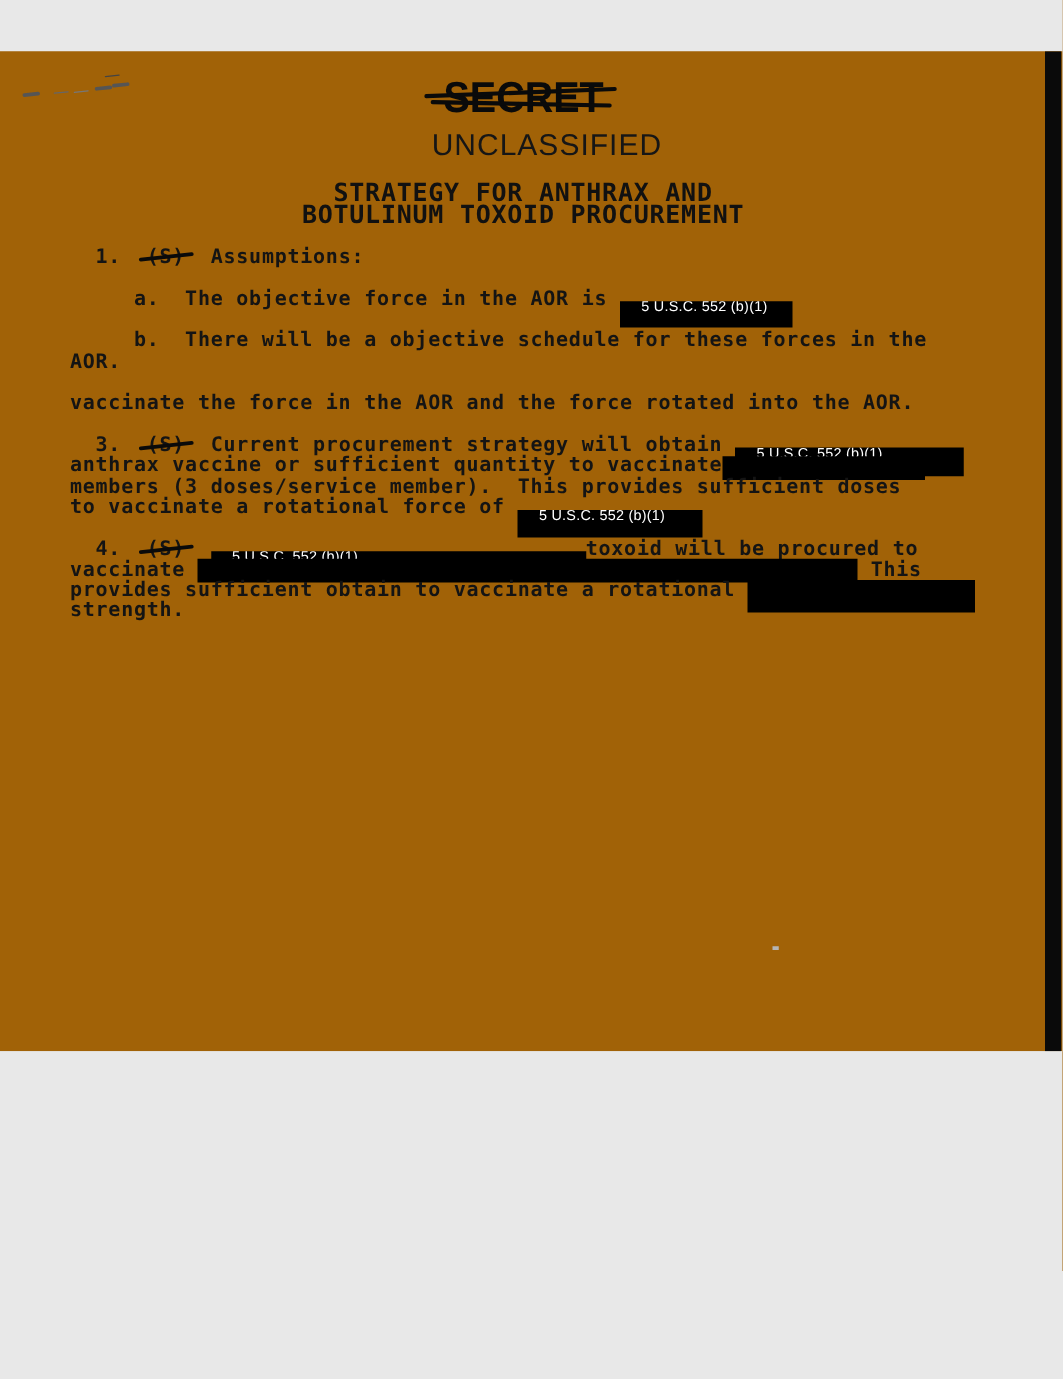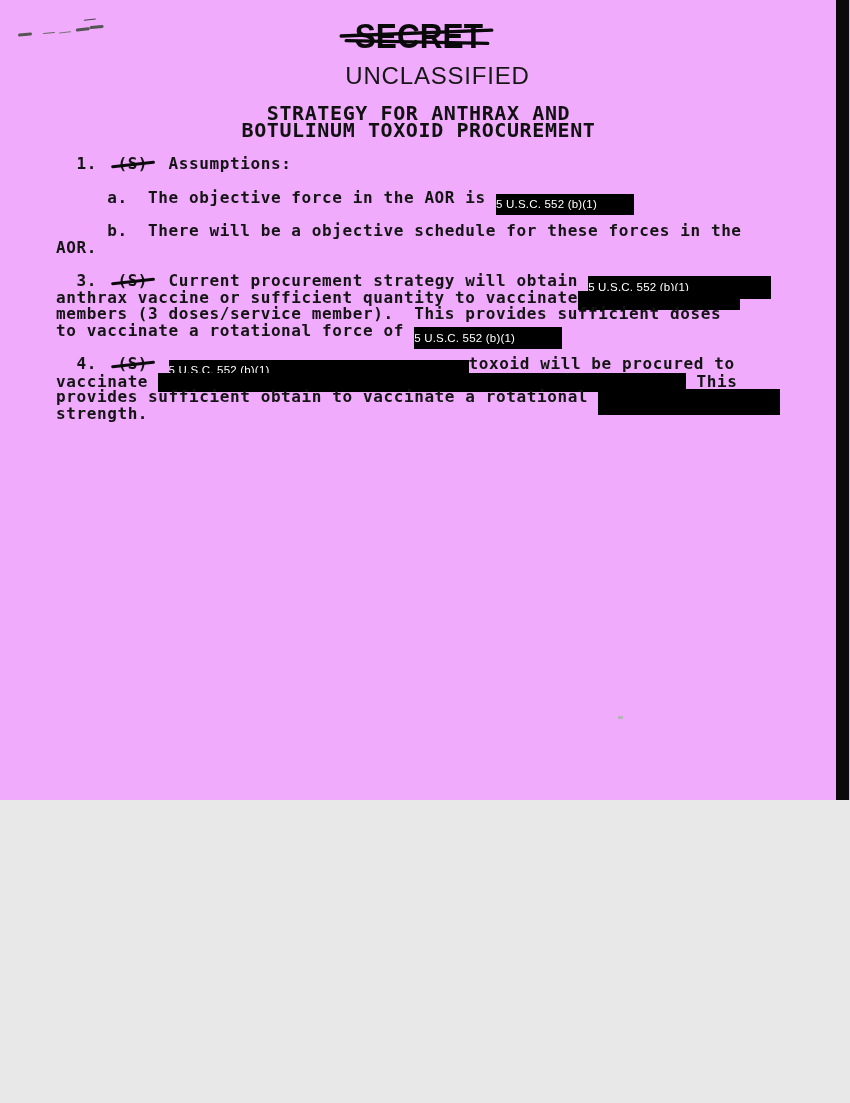--- a/index.html
+++ b/index.html
@@ -1,19 +1,20 @@
 <!DOCTYPE html>
 <html><head>
 <meta charset="utf-8">
 <style>
   html,body{margin:0;padding:0;background:#e8e8e8;}
   .page{
-    position:relative;width:850px;height:800px;background:#f0abfc;
+    position:relative;width:850px;height:800px;background:#a16207;
     overflow:hidden;color:#111;
     font-family:"DejaVu Sans Mono","Liberation Mono",monospace;
+    margin-top:41px;
   }
   
   .bar-right{position:absolute;top:0;left:836px;width:13px;height:1097px;background:#0a0a0a;}
   .bar-bottom{position:absolute;top:1086px;left:0;width:849px;height:12px;background:#0a0a0a;}
   .bar-notch{position:absolute;top:1087px;left:789px;width:44px;height:10px;background:#b4b4b4;}
   .hairline{position:absolute;top:1100px;left:25px;width:815px;height:2px;background:#cccccc;opacity:.75;}
   .smudge{position:absolute;top:33px;left:18px;width:14px;height:3px;background:#555;
     transform:rotate(-6deg);border-radius:2px;
     box-shadow:24px 1px 0 -1px #666,40px 2px 0 -1px #777,58px 1px 0 0 #555,66px -8px 0 -1px #444,72px 0 0 0 #555;}
   .speck{position:absolute;top:716px;left:618px;width:5px;height:3px;background:#b5b5b5;}
@@ -37,22 +38,22 @@
   }
   .doc-title{font-weight:bold;font-size:20px;letter-spacing:0.6px;line-height:17px;color:#111;}
   
   .doc-body{position:absolute;top:156px;left:56px;right:40px;
     font-size:16px;font-weight:bold;letter-spacing:0.6px;line-height:16.5px;color:#141414;}
   .para{margin:0 0 17px 0;}
   .line{white-space:pre;height:16.5px;}
   .struck{position:relative;display:inline-block;}
   .struck::after{content:"";position:absolute;left:-22%;right:-22%;top:44%;height:2.6px;background:#0a0a0a;transform:rotate(-6deg);border-radius:2px;}
   .redaction{
-    display:inline-flex;align-items:center;background:#000;box-sizing:border-box;
-    padding-left:0;overflow:hidden;
+    display:inline-flex;align-items:flex-start;background:#000;box-sizing:border-box;
+    padding-left:17px;overflow:hidden;
   }
   .rlabel{
     font-family:"Liberation Sans","DejaVu Sans",sans-serif;font-weight:normal;
     font-size:11.5px;letter-spacing:0.2px;color:#fff;white-space:nowrap;line-height:1;
   }
   
   .encl{
     position:absolute;top:1028px;left:638px;
     font-family:"DejaVu Serif","Liberation Serif",serif;
     font-size:21px;letter-spacing:6px;color:#000;
@@ -84,20 +85,21 @@
         <div class="line"><span>  1.  </span><span class="struck">(S)</span><span>  Assumptions:</span></div>
       </div>
       <div class="para">
         <div class="line"><span>     a.  The objective force in the AOR is </span><span class="redaction" style="width: 138px; height: 21px; vertical-align: -5px;"><span class="rlabel">5 U.S.C. 552 (b)(1)</span></span></div>
       </div>
       <div class="para">
         <div class="line"><span>     b.  There will be a objective schedule for these forces in the</span></div>
         <div class="line"><span>AOR.</span></div>
       </div>
       <div class="para">
+        <div class="line"><span>vaccinate the force in the AOR and the force rotated into the AOR.</span></div>
       </div>
       <div class="para">
         <div class="line"><span>  3.  </span><span class="struck">(S)</span><span>  Current procurement strategy will obtain </span><span class="redaction" style="width: 183px; height: 23px; vertical-align: -5px;"><span class="rlabel">5 U.S.C. 552 (b)(1)</span></span></div>
         <div class="line"><span>anthrax vaccine or sufficient quantity to vaccinate</span><span class="redaction" style="width: 162px; height: 19px; vertical-align: -7px;"></span></div>
         <div class="line"><span>members (3 doses/service member).  This provides sufficient doses</span></div>
         <div class="line"><span>to vaccinate a rotational force of </span><span class="redaction" style="width: 148px; height: 22px; vertical-align: -6px;"><span class="rlabel">5 U.S.C. 552 (b)(1)</span></span></div>
       </div>
       <div class="para">
         <div class="line"><span>  4.  </span><span class="struck">(S)</span><span>  </span><span class="redaction" style="width: 300px; height: 22px; vertical-align: -5px;"><span class="rlabel">5 U.S.C. 552 (b)(1)</span></span><span>toxoid will be procured to</span></div>
         <div class="line"><span>vaccinate </span><span class="redaction" style="width: 528px; height: 19px; vertical-align: -5px;"></span><span> This</span></div>

